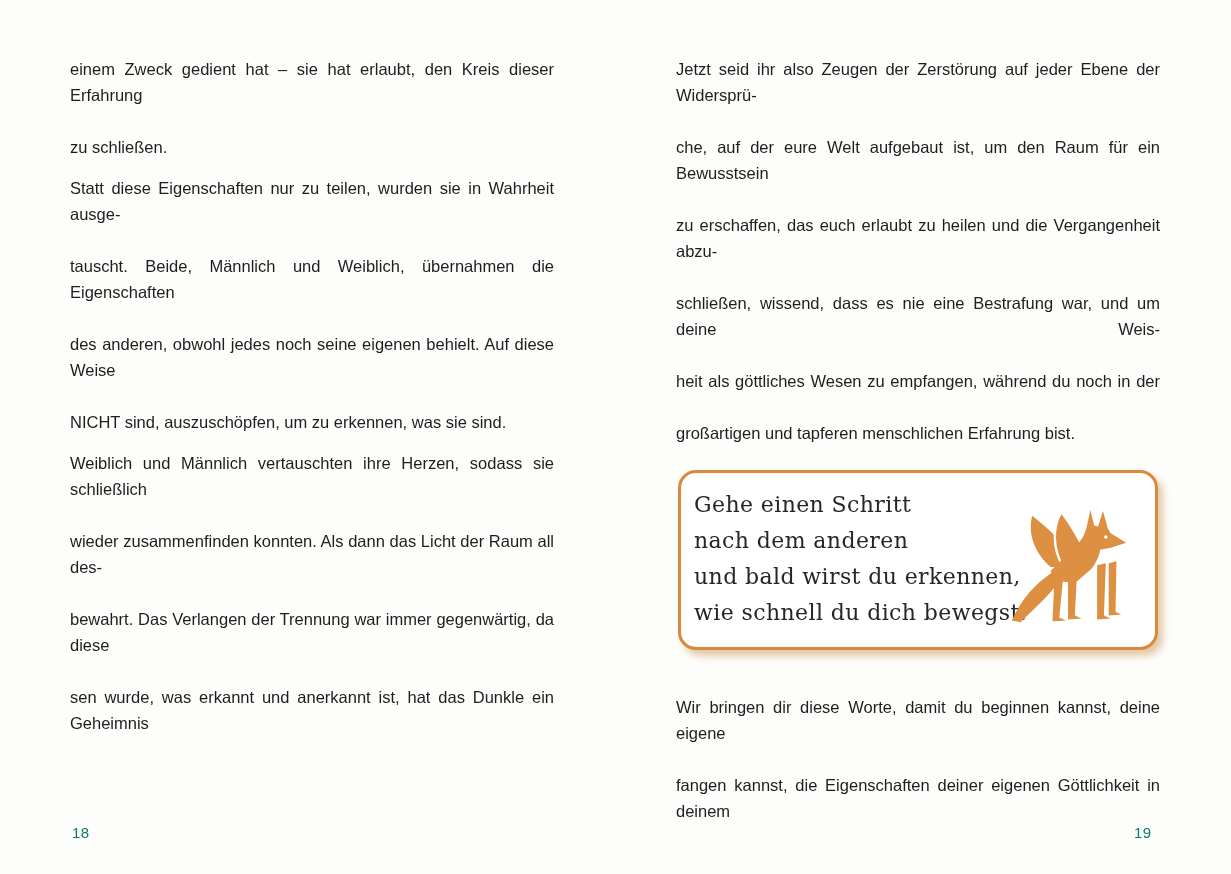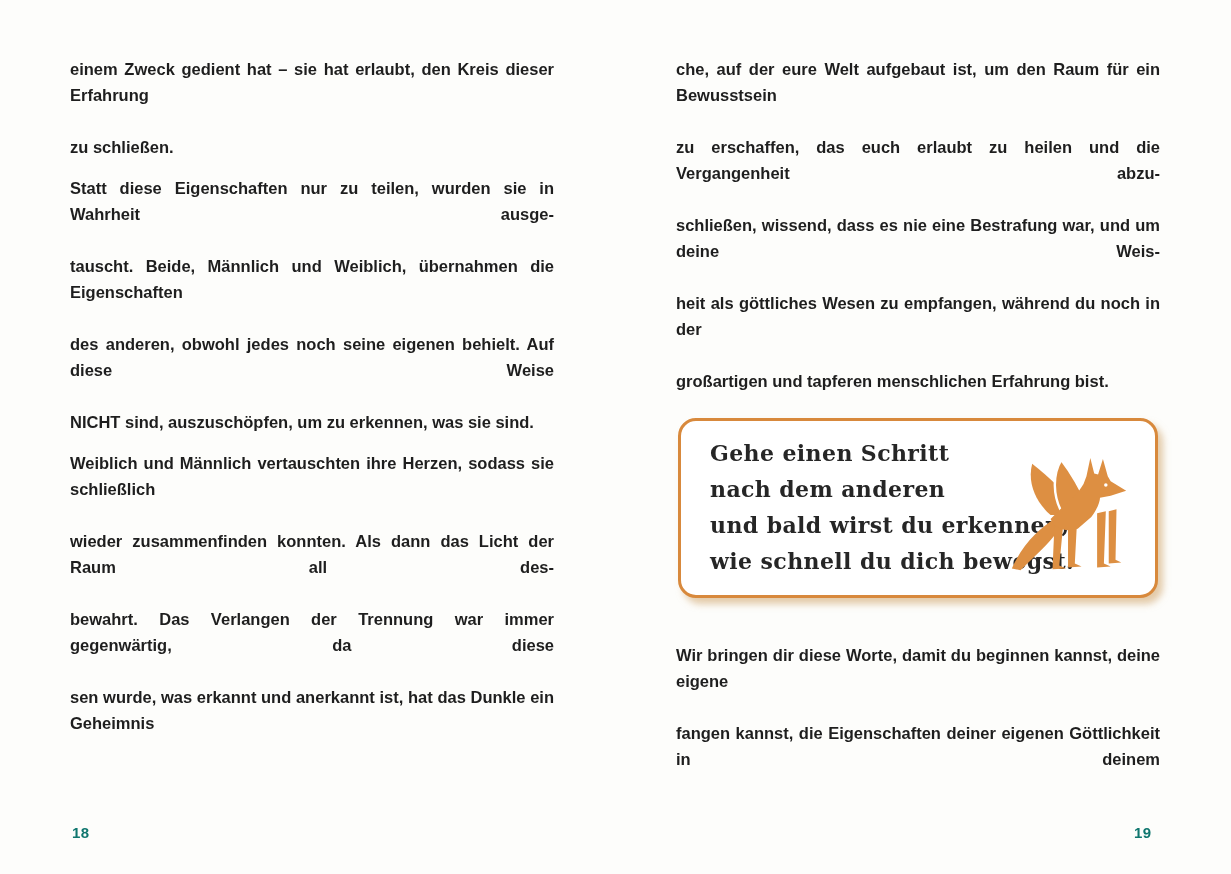--- a/index.html
+++ b/index.html
@@ -3,21 +3,20 @@
 <meta charset="utf-8">
 <style>
   html,body{margin:0;padding:0;background:#ffffff;}
   .spread{
     position:relative;
     width:1231px;height:874px;
     background:#fdfdfb;
     font-family:"Liberation Sans",sans-serif;
     color:#1e1e1e;
     overflow:hidden;
-    font-weight:bold;
   }
   .text-col{
     position:absolute;top:56px;width:484px;
     font-size:16.5px;line-height:26px;
   }
   .text-col.left-col{left:70px;}
   .text-col.right-col{left:676px;}
   .para{margin:0 0 15px 0;}
   .para:last-child{margin-bottom:0;}
   .line{text-align:justify;}
@@ -27,21 +26,21 @@
     position:relative;
     margin:24px 2px 44px 2px;
     height:180px;
     border:3px solid #d8893c;
     border-radius:18px;
     background:#ffffff;
     box-shadow:5px 6px 7px rgba(205,160,100,0.55);
     box-sizing:border-box;
   }
   .quote-lines{
-    position:absolute;left:29px;top:14px;
+    position:absolute;left:13px;top:14px;
     font-family:"DejaVu Serif",serif;
     font-size:22px;line-height:36px;
     letter-spacing:0.4px;
     color:#262626;
   }
   .quote-line{white-space:nowrap;}
   .fox{position:absolute;right:22px;top:34px;width:128px;height:126px;}
   .page-num{
     position:absolute;top:824px;
     font-size:15px;color:#0f766e;letter-spacing:0.5px;
@@ -73,20 +72,21 @@
           <div class="line">sen wurde, was erkannt und anerkannt ist, hat das Dunkle ein Geheimnis</div>
         </div>
       </div>
     <div class="page-num num-left">18</div>
   </section>
 
   <section>
     <div class="text-col right-col">
       <div>
           <div class="para">
+            <div class="line">Jetzt seid ihr also Zeugen der Zerstörung auf jeder Ebene der Widersprü-</div>
             <div class="line">che, auf der eure Welt aufgebaut ist, um den Raum für ein Bewusstsein</div>
             <div class="line">zu erschaffen, das euch erlaubt zu heilen und die Vergangenheit abzu-</div>
             <div class="line">schließen, wissend, dass es nie eine Bestrafung war, und um deine Weis-</div>
             <div class="line">heit als göttliches Wesen zu empfangen, während du noch in der</div>
             <div class="line last">großartigen und tapferen menschlichen Erfahrung bist.</div>
           </div>
         </div>
 
       <div class="quote-box">
         <div class="quote-lines">

